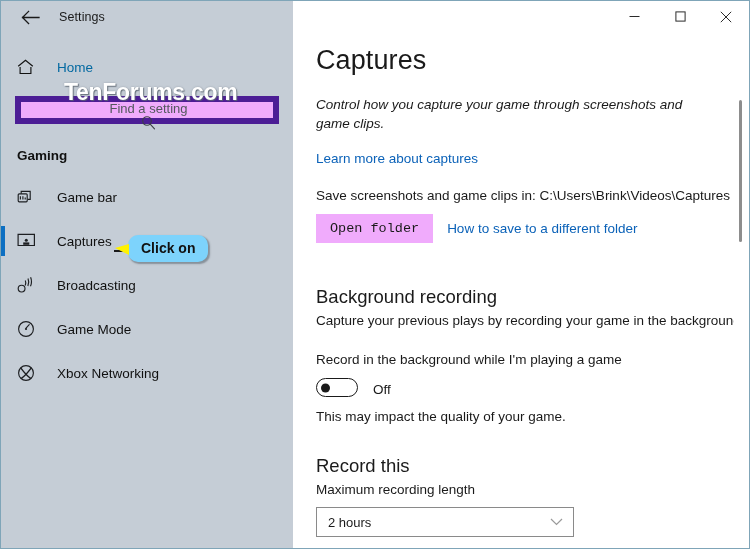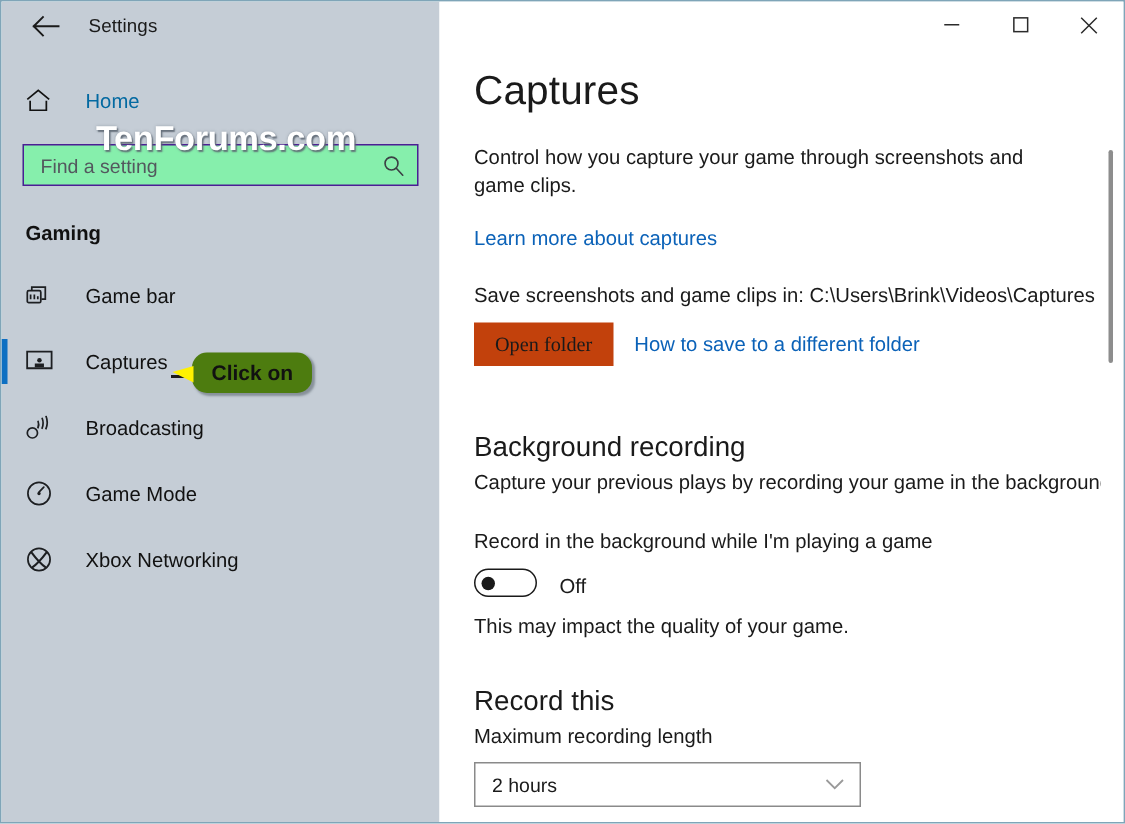--- a/index.html
+++ b/index.html
@@ -79,26 +79,27 @@
     color: #0369a1;
   }
 
   
   .search-wrap {
     margin: 14px 14px 0 14px;
     position: relative;
   }
   .search-box {
     height: 28px;
-    background: #86efac;
-    border: 1px solid #4c1d95;
+    background: #f0abfc;
+    border: 6px solid #4c1d95;
     box-sizing: border-box;
     display: flex;
     align-items: center;
     padding: 0 8px 0 11px;
+    flex-direction: column;
   }
   .search-box .ph {
     flex: 1;
     font-size: 13px;
     color: #53585e;
     line-height: 1;
   }
   .search-box .mag { color: #3c4045; display: flex; align-items: center; }
 
   
@@ -158,21 +159,21 @@
   #callout {
     position: absolute;
     left: 113px;
     top: 234px;
     z-index: 40;
     pointer-events: none;
   }
   .bubble {
     position: relative;
     margin-left: 14px;
-    background: #4d7c0f;
+    background: #7dd3fc;
     border-radius: 10px;
     padding: 5px 13px 6px 13px;
     font-size: 14px;
     font-weight: bold;
     color: #111111;
     white-space: nowrap;
     box-shadow: 1.5px 1.5px 1.5px rgba(60,70,80,.45);
   }
   .bubble::before {
     content: "";
@@ -226,44 +227,45 @@
     font-weight: normal;
     color: #1a1a1a;
     letter-spacing: .1px;
   }
   .desc {
     margin: 19px 0 0 0;
     font-size: 13.5px;
     line-height: 1.42;
     color: #1a1a1a;
     max-width: 392px;
+    font-style: italic;
   }
   a.link {
     display: inline-block;
     margin-top: 18px;
     font-size: 13.5px;
     color: #0b62b8;
     text-decoration: none;
   }
   .save-line {
     margin-top: 21px;
     font-size: 13.5px;
     color: #1a1a1a;
   }
   .btn-row {
     margin-top: 11px;
     display: flex;
     align-items: center;
   }
   .gray-btn {
-    background: #c2410c;
+    background: #f0abfc;
     border: none;
     padding: 0 14px;
     height: 29px;
-    font-family: Liberation Serif, serif;
+    font-family: Liberation Mono, monospace;
     font-size: 13.5px;
     color: #1a1a1a;
     cursor: pointer;
   }
   .btn-row .link2 {
     margin-left: 14px;
     font-size: 13.5px;
     color: #0b62b8;
     text-decoration: none;
   }

